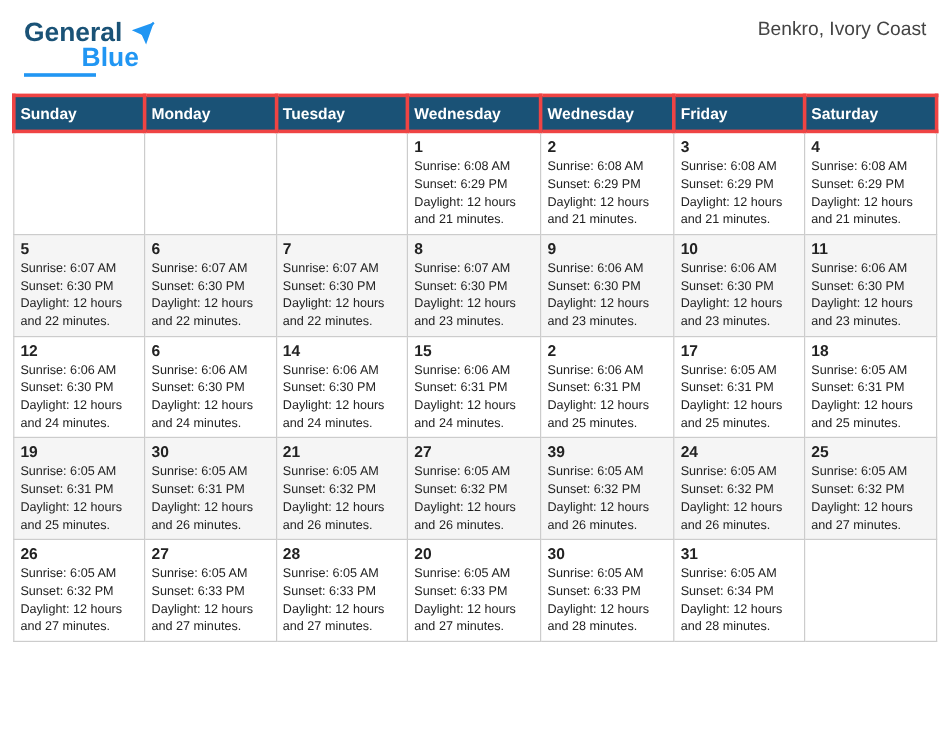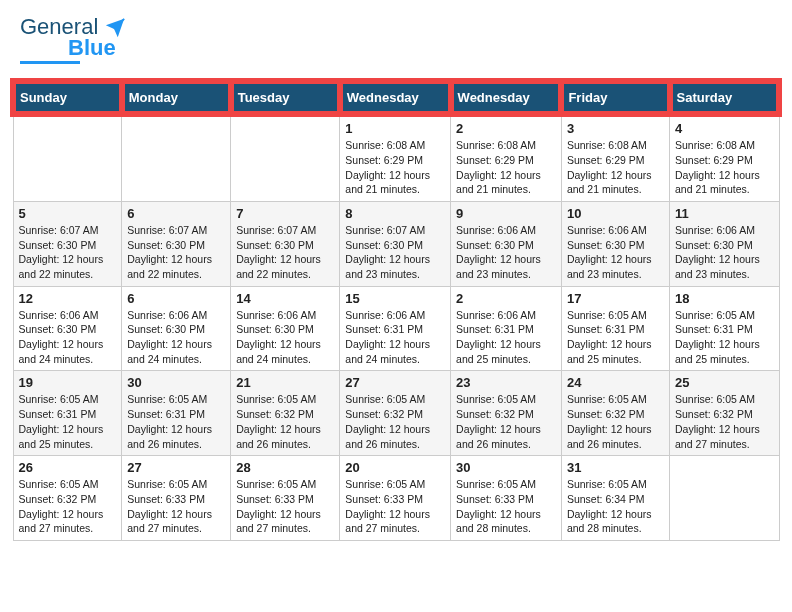--- a/index.html
+++ b/index.html
@@ -46,21 +46,21 @@
     }
     .calendar thead tr {
       background: #1a5276;
     }
     .calendar thead th {
       color: #fff;
       font-size: 13px;
       font-weight: bold;
       padding: 6px 4px;
       text-align: left;
-      border: 6px solid #ef4444;
+      border: 3px solid #ef4444;
     }
     .calendar tbody td {
       border: 1px solid #ccc;
       vertical-align: top;
       padding: 4px 5px;
       font-size: 11px;
       color: #222;
       width: 113px;
       min-height: 80px;
       background: #fff;
@@ -82,32 +82,33 @@
     .empty-cell {
       background: #fff !important;
     }
   </style>
 </head>
 <body>
 
 <div class="header">
   <div class="logo">
     <div style="display:flex;align-items:center;">
-      <div style="font-size:22px;font-weight:normal;color:#1a5276;line-height:1;text-align:center;">
+      <div style="font-size:22px;font-weight:bold;color:#1a5276;line-height:1;text-align:center;">
         <span style="color:#1a5276;">General</span>
         <svg style="display:inline;vertical-align:middle;" width="22" height="22" viewBox="0 0 24 24">
           <path d="M22 2L11 13" stroke="#2196F3" stroke-width="2" fill="none"></path>
           <path d="M22 2L15 22L11 13L2 9L22 2Z" fill="#2196F3"></path>
         </svg>
       </div>
     </div>
     <div style="font-size:22px;font-weight:bold;color:#2196F3;line-height:1;margin-top:-2px;margin-left:48px;">Blue</div>
     <div class="logo-line"></div>
   </div>
   <div class="title-block">
+    <div class="title-location">Benkro, Ivory Coast</div>
   </div>
 </div>
 
 <table class="calendar">
   <thead>
     <tr>
       <th>Sunday</th>
       <th>Monday</th>
       <th>Tuesday</th>
       <th>Wednesday</th>
@@ -209,21 +210,21 @@
         </td>
         <td>
           <span class="day-num">21</span>
           <div class="day-info">Sunrise: 6:05 AM<br>Sunset: 6:32 PM<br>Daylight: 12 hours<br>and 26 minutes.</div>
         </td>
         <td>
           <span class="day-num">27</span>
           <div class="day-info">Sunrise: 6:05 AM<br>Sunset: 6:32 PM<br>Daylight: 12 hours<br>and 26 minutes.</div>
         </td>
         <td>
-          <span class="day-num">23</span>
+          <span class="day-num">39</span>
           <div class="day-info">Sunrise: 6:05 AM<br>Sunset: 6:32 PM<br>Daylight: 12 hours<br>and 26 minutes.</div>
         </td>
         <td>
           <span class="day-num">24</span>
           <div class="day-info">Sunrise: 6:05 AM<br>Sunset: 6:32 PM<br>Daylight: 12 hours<br>and 26 minutes.</div>
         </td>
         <td>
           <span class="day-num">25</span>
           <div class="day-info">Sunrise: 6:05 AM<br>Sunset: 6:32 PM<br>Daylight: 12 hours<br>and 27 minutes.</div>
         </td>

